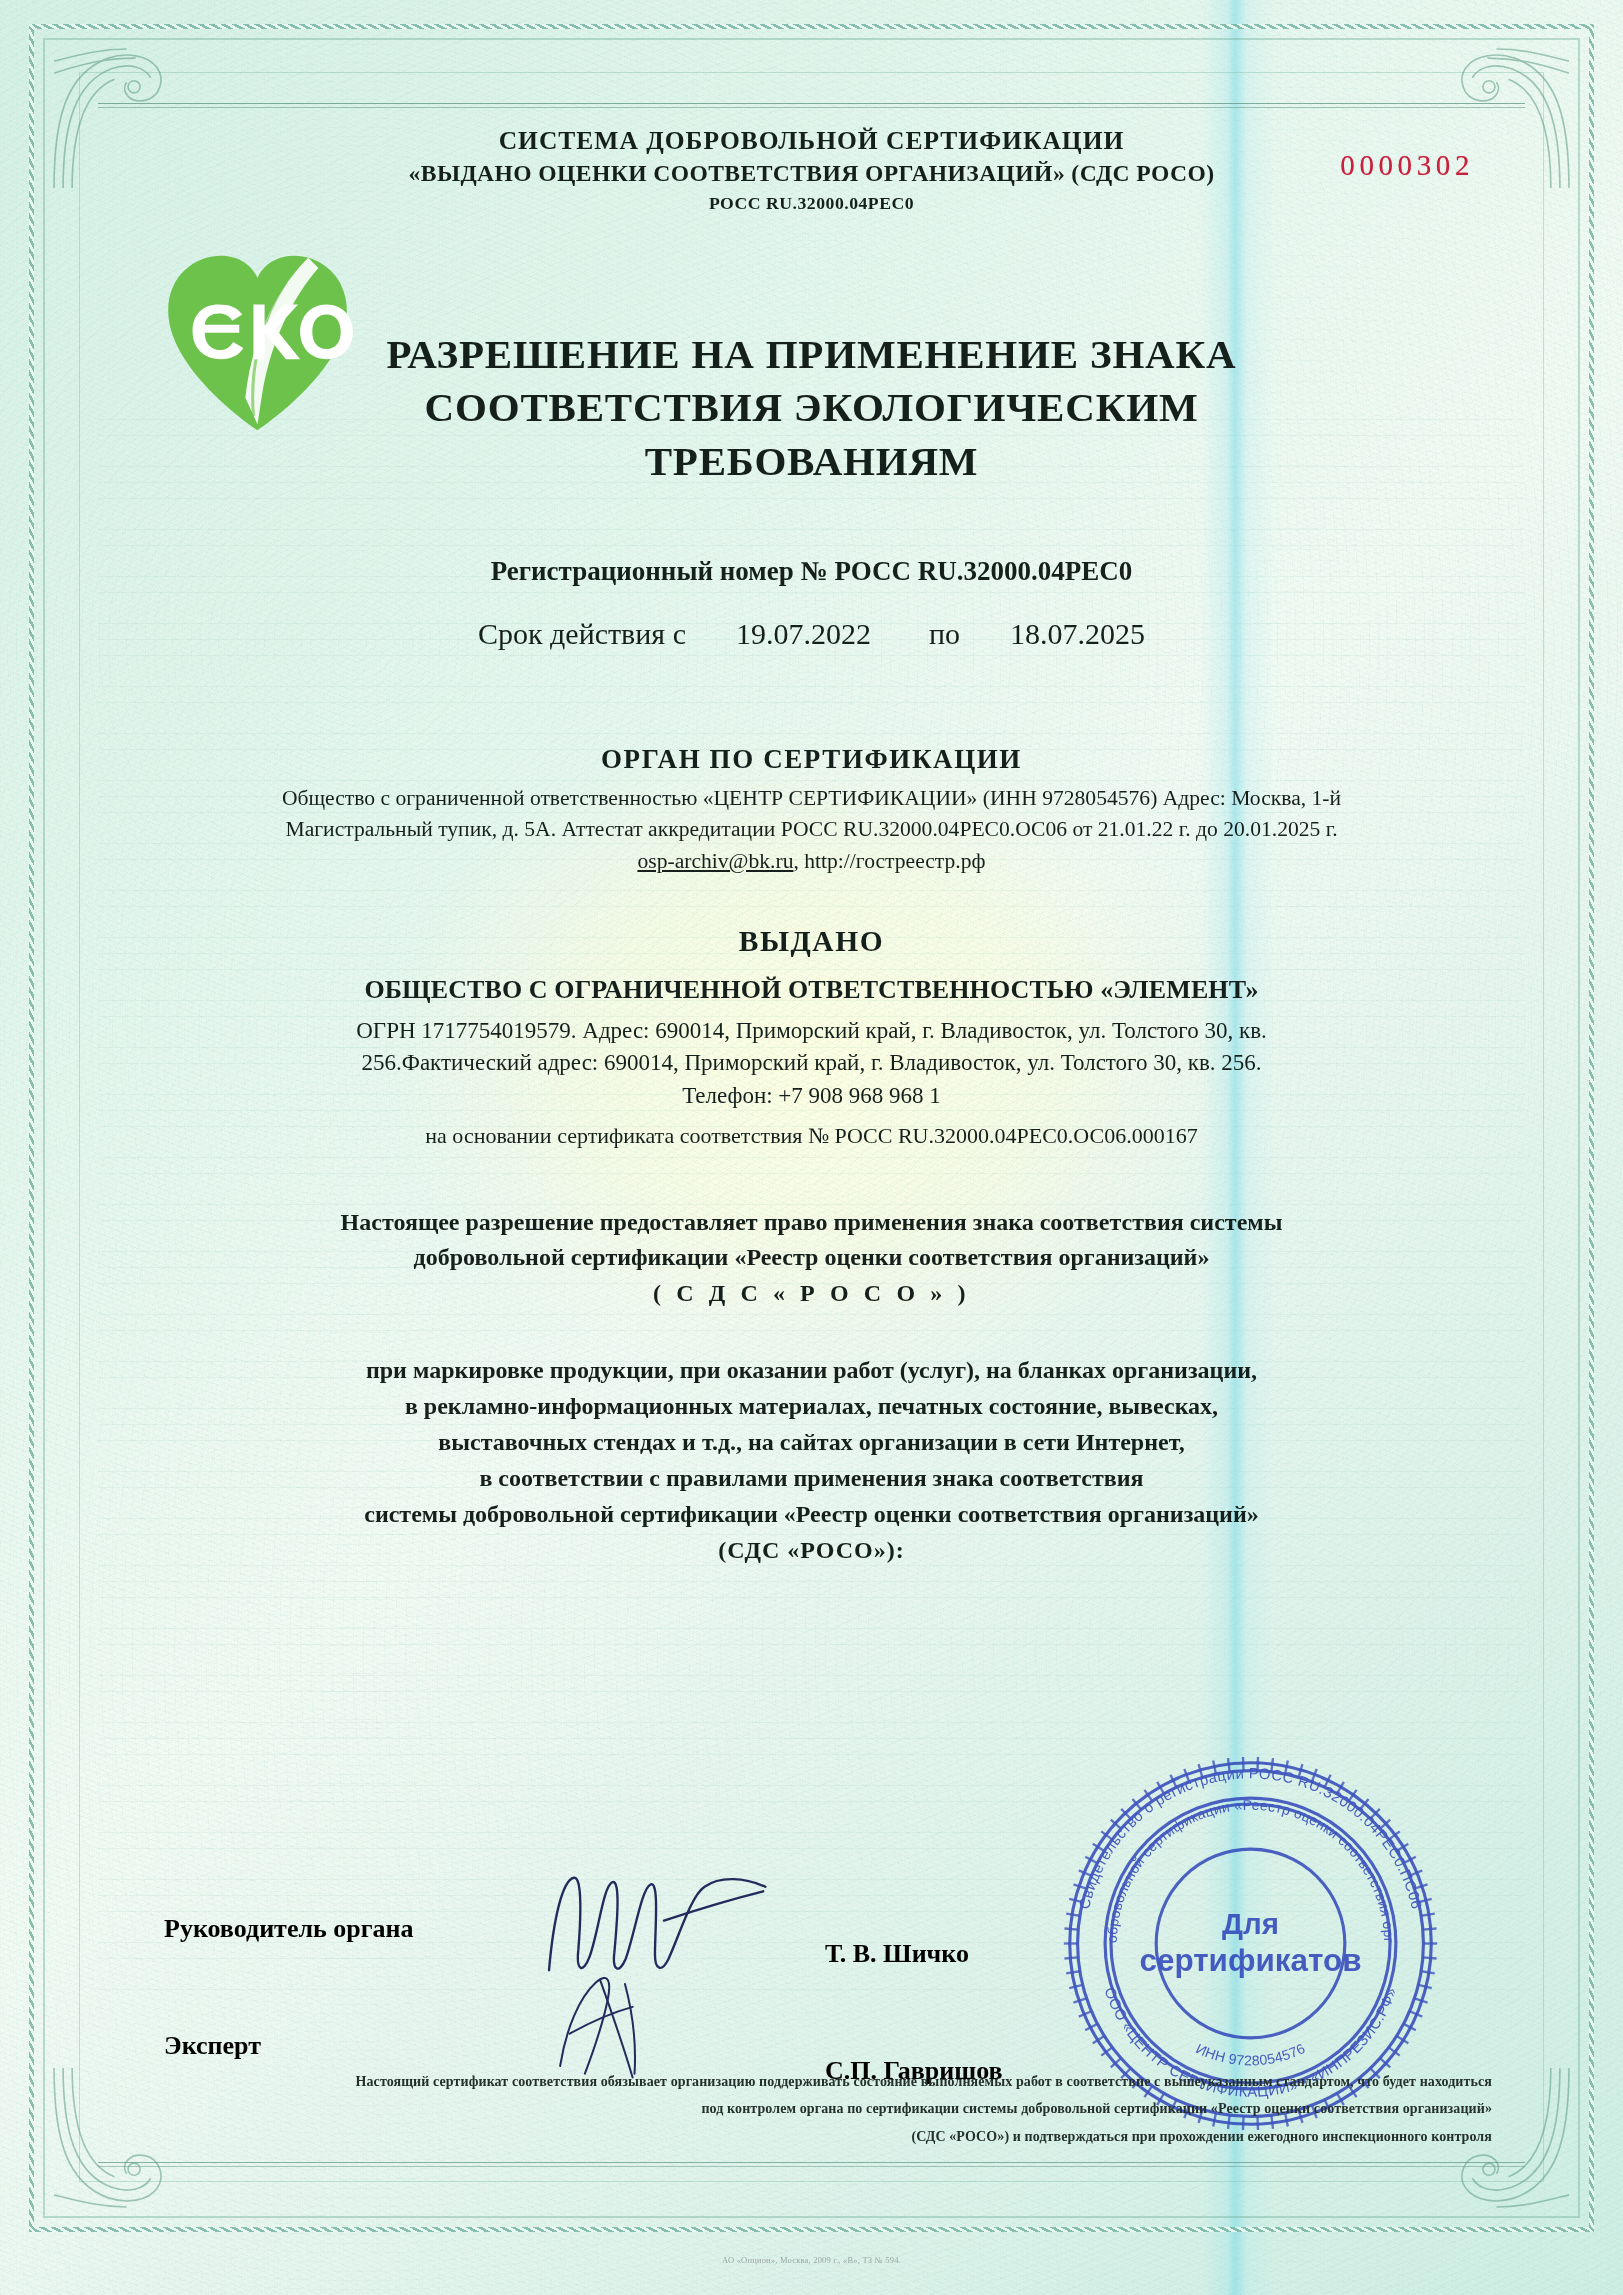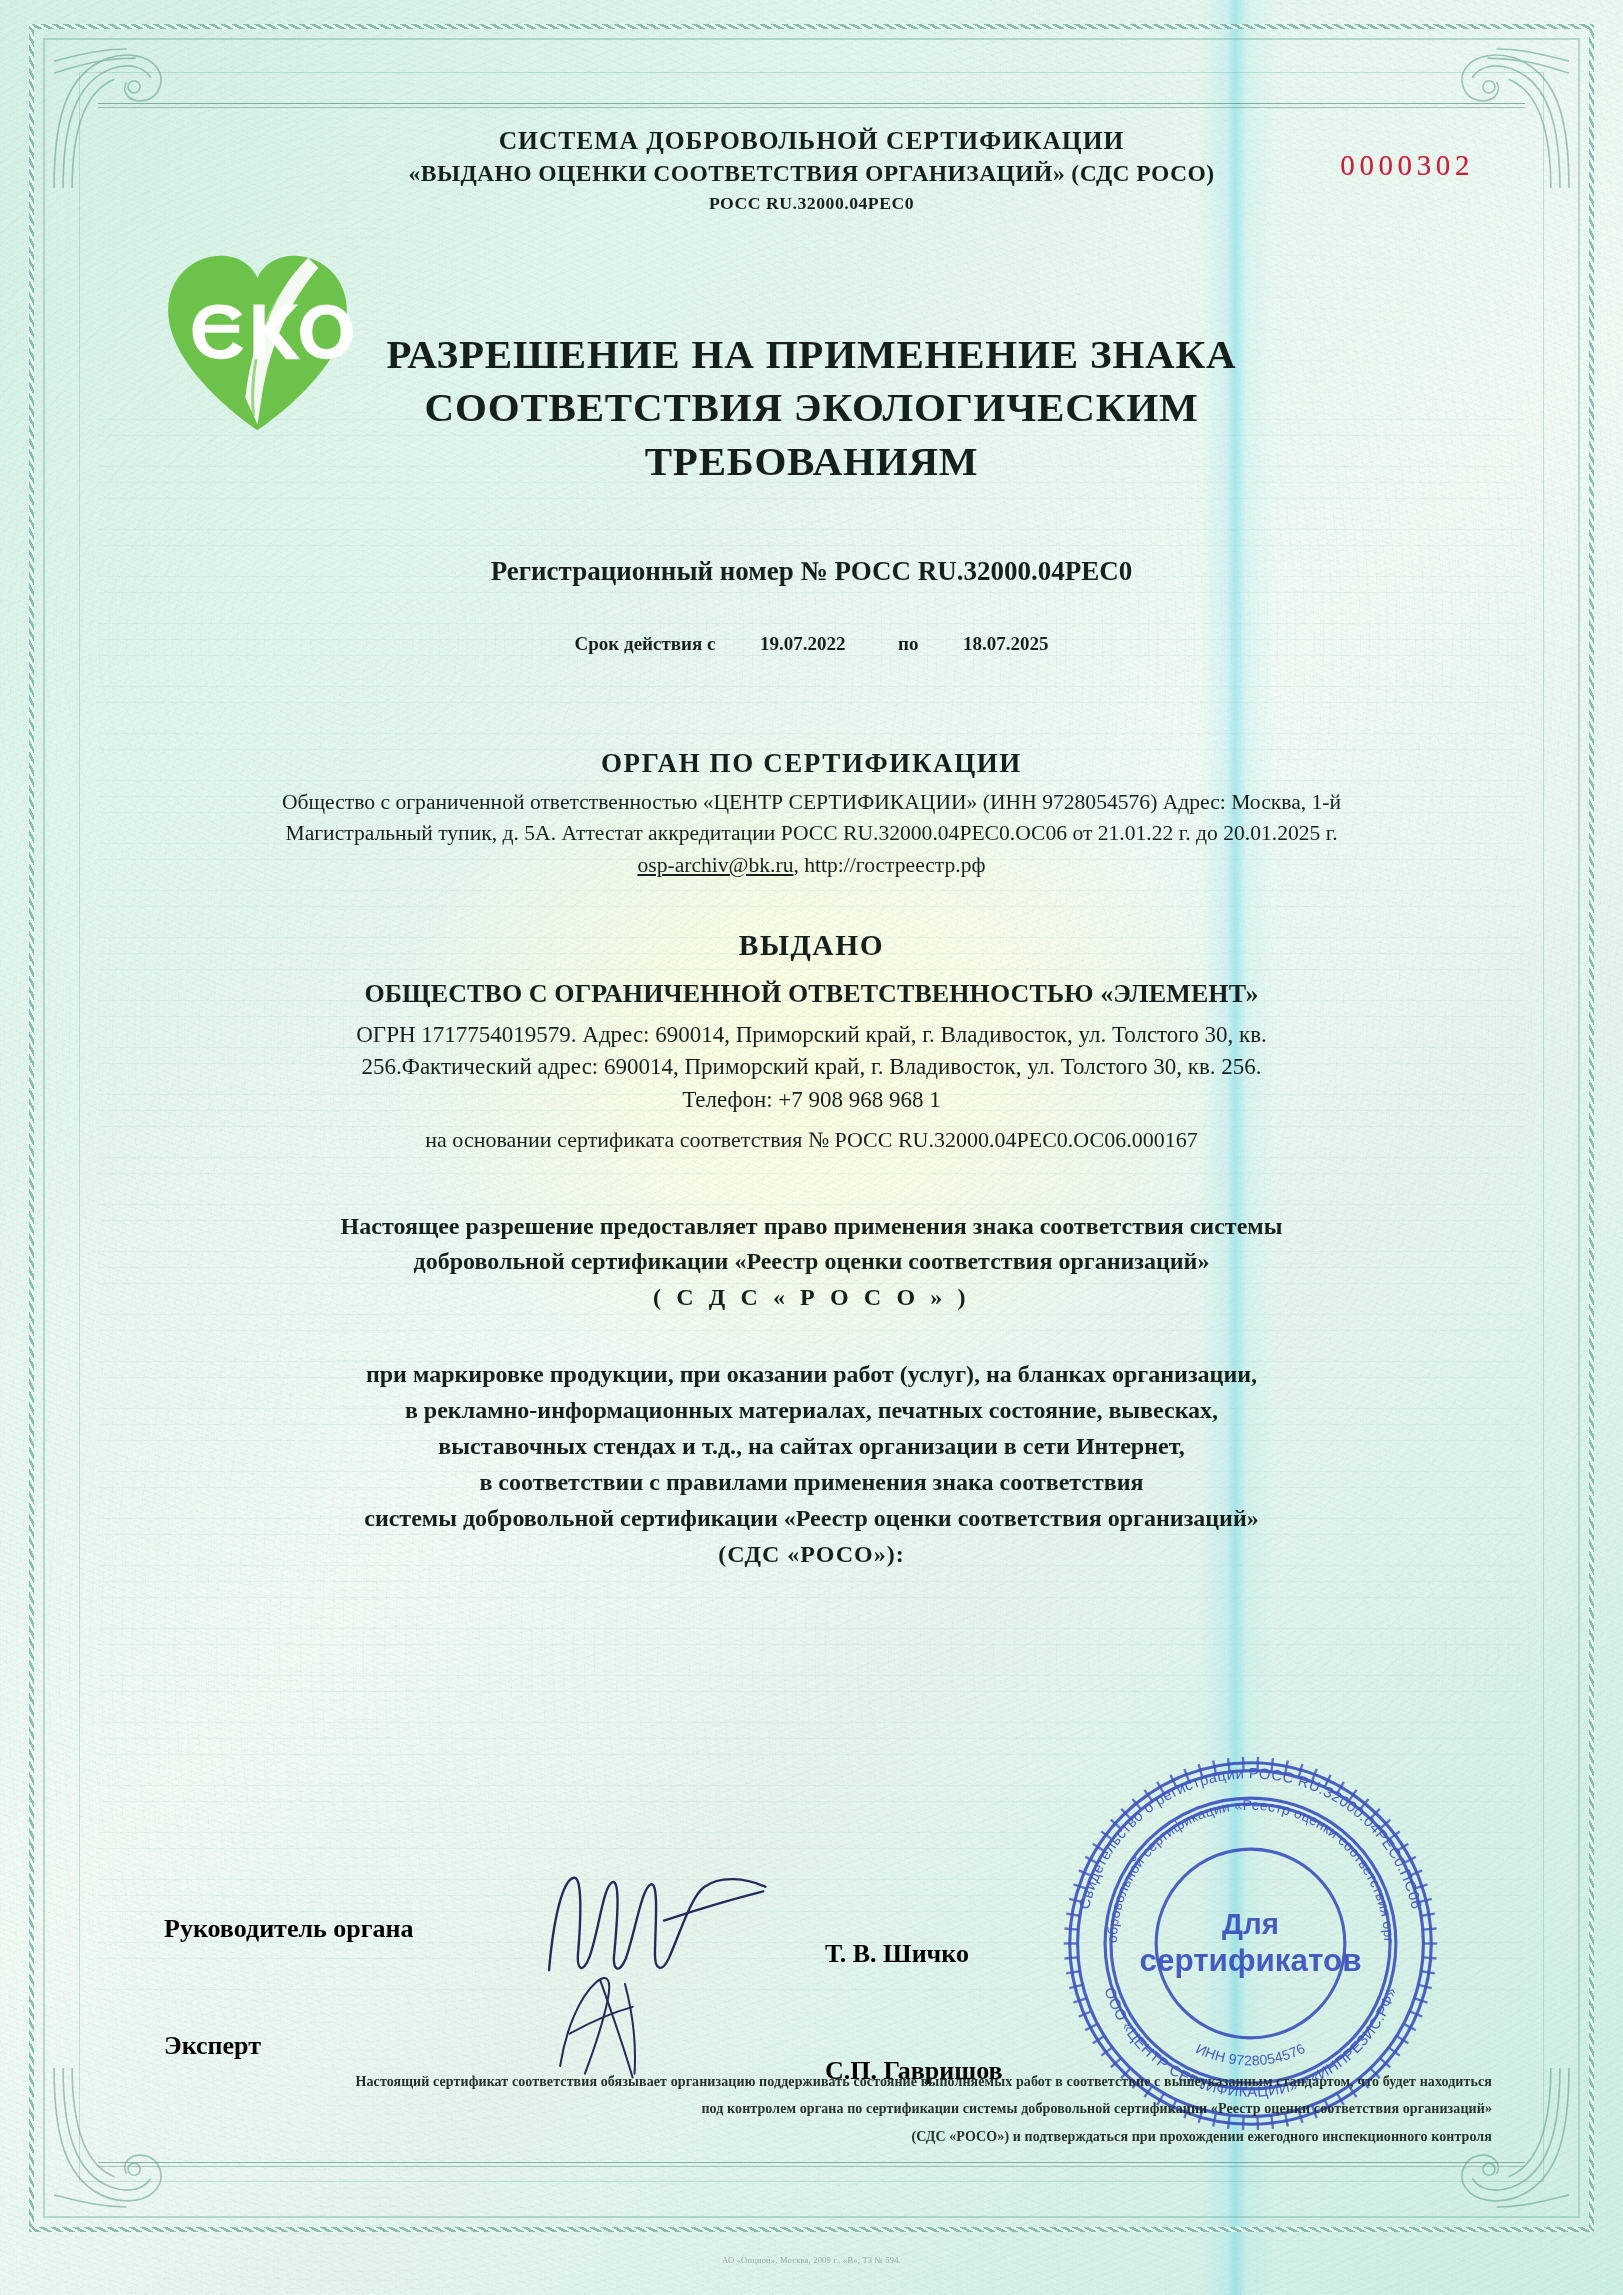--- a/index.html
+++ b/index.html
@@ -149,23 +149,23 @@
     line-height: 1.30;
     letter-spacing: 0.8px;
   }
 
   .reg-line {
     margin-top: 68px;
     font-size: 27px;
     font-weight: bold;
   }
   .valid-line {
-    margin-top: 46px;
-    font-size: 19px;
-    font-weight: bold;
+    margin-top: 30px;
+    font-size: 30px;
+    font-weight: normal;
   }
   .valid-line .gap-a { display:inline-block; width: 35px; }
   .valid-line .gap-b { display:inline-block; width: 43px; }
   .valid-line .gap-c { display:inline-block; width: 35px; }
 
   .section-head {
     font-size: 27px;
     font-weight: bold;
     letter-spacing: 1.6px;
   }

